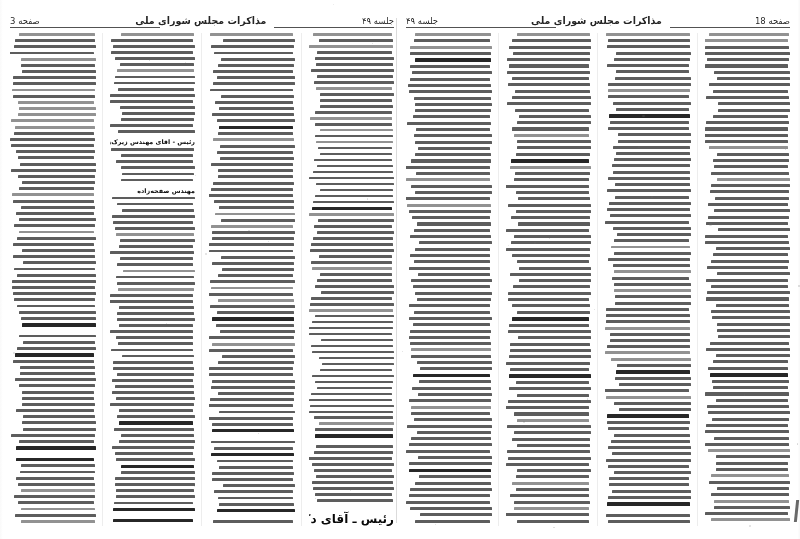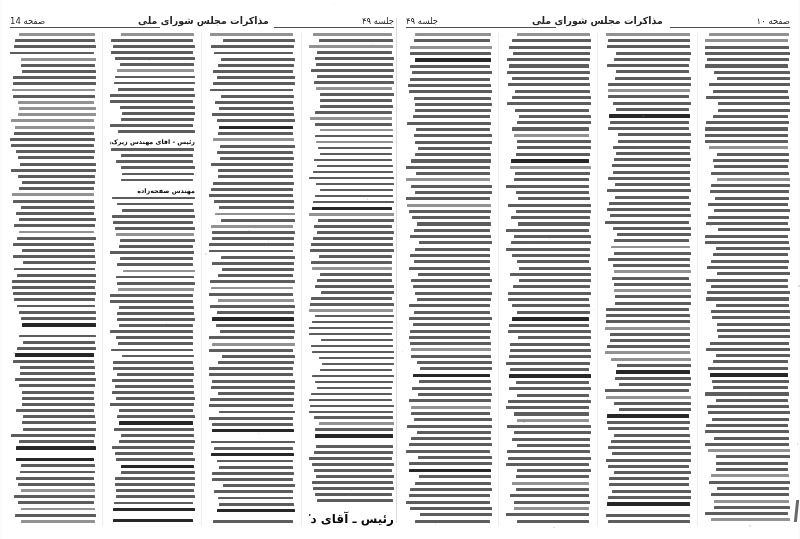--- a/index.html
+++ b/index.html
@@ -82,21 +82,21 @@
   }
 </style>
 </head>
 <body>
 
 <div class="scan">
   <div class="spread">
 
     <div class="page right">
       <div class="runhead">
-        <div class="rh-side">صفحه ۱۰</div>
+        <div class="rh-side">صفحه 18</div>
         <div class="rh-mid">مذاکرات مجلس شورای ملی</div>
         <div class="rh-side">جلسه ۴۹</div>
         <div class="rule a"></div>
         <div class="rule b"></div>
       </div>
 
       <div class="cols">
         <div class="col">
             <div class="ln f" style="width: 94%; margin-right: 1%;"></div>
             <div class="ln f" style="width: 99%; margin-right: 2%;"></div>
@@ -420,21 +420,21 @@
           </div>
       </div>
       <div class="mark"></div>
       <div class="edge"></div>
     </div>
 
     <div class="page left">
       <div class="runhead">
         <div class="rh-side">جلسه ۴۹</div>
         <div class="rh-mid">مذاکرات مجلس شورای ملی</div>
-        <div class="rh-side">صفحه 14</div>
+        <div class="rh-side">صفحه 3</div>
         <div class="rule a"></div>
         <div class="rule b"></div>
       </div>
 
       <div class="cols">
         <div class="col">
             <div class="ln f" style="width: 93%; margin-right: 2%;"></div>
             <div class="ln" style="width: 87%; margin-right: 1%;"></div>
             <div class="ln f" style="width: 98%; margin-right: 1%;"></div>
             <div class="ln" style="width: 88%; margin-right: 2%;"></div>

